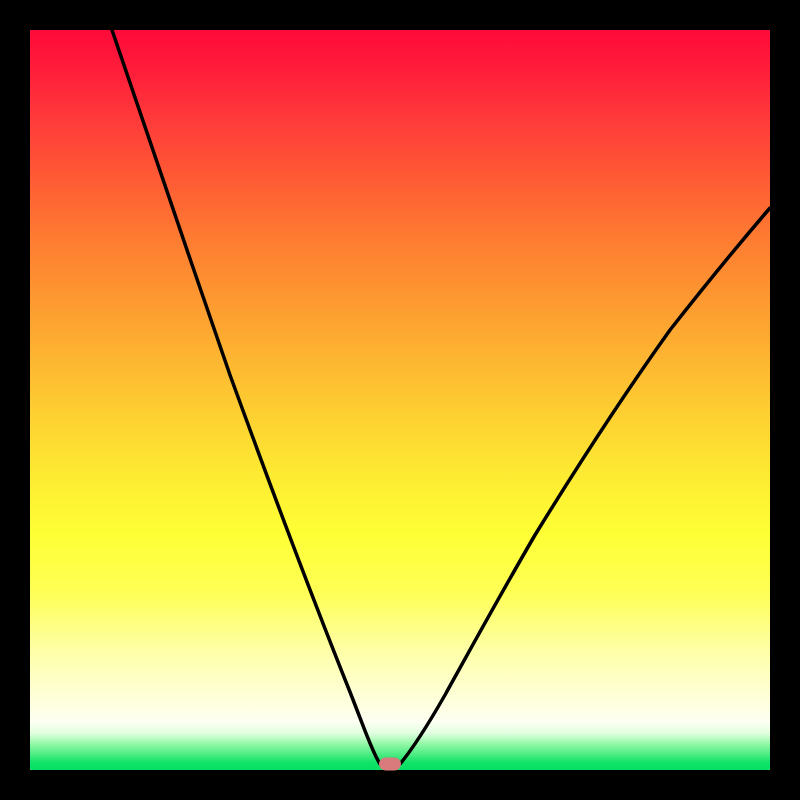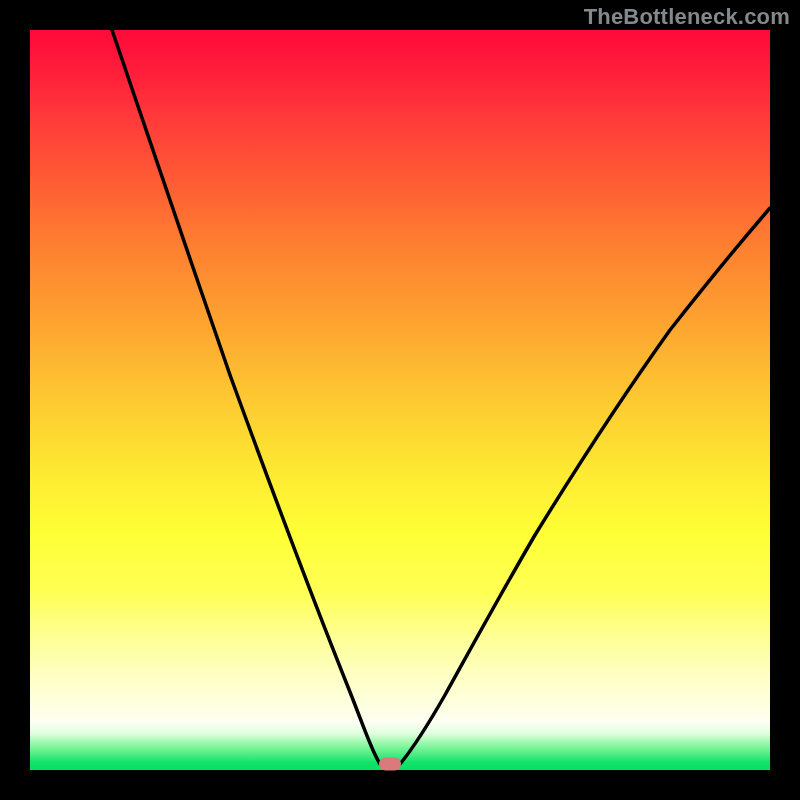--- a/index.html
+++ b/index.html
@@ -83,14 +83,13 @@
            C 240 455, 280 562, 320 662
            C 335 700, 342 722, 350 734
            L 370 734
            C 380 722, 395 700, 415 665
            C 440 620, 470 565, 505 505
            C 545 440, 590 370, 640 300
            C 695 230, 740 178, 740 178"></path>
     </svg>
     <div class="marker" style="left:360px; top:734px;"></div>
   </div>
-  <div class="watermark">TheBottleneck.com</div>
 </div>
 
 </body></html>

